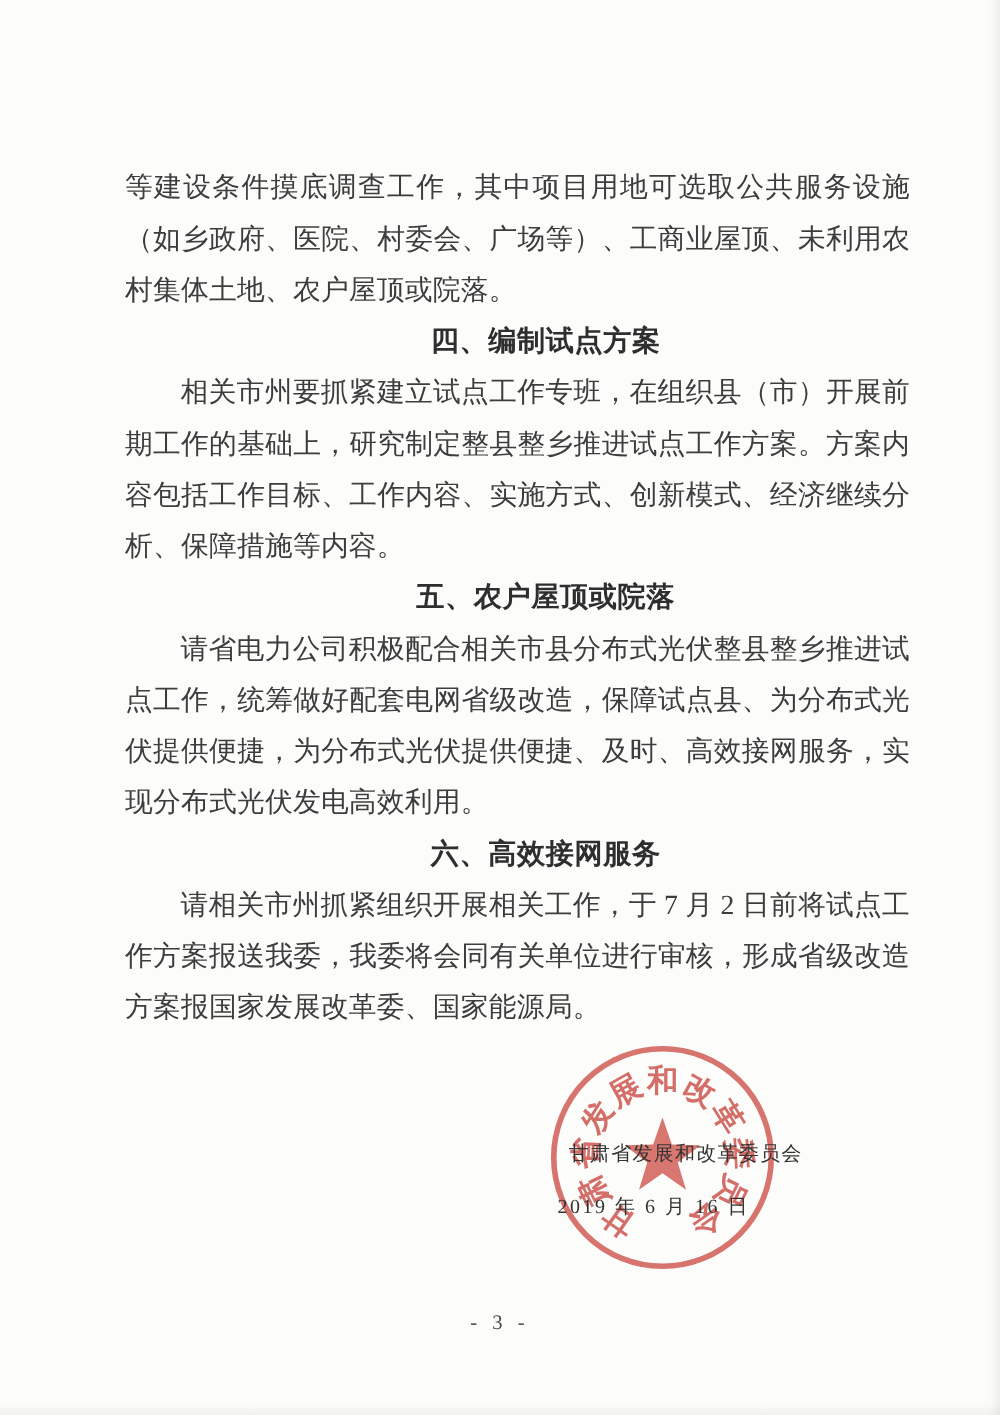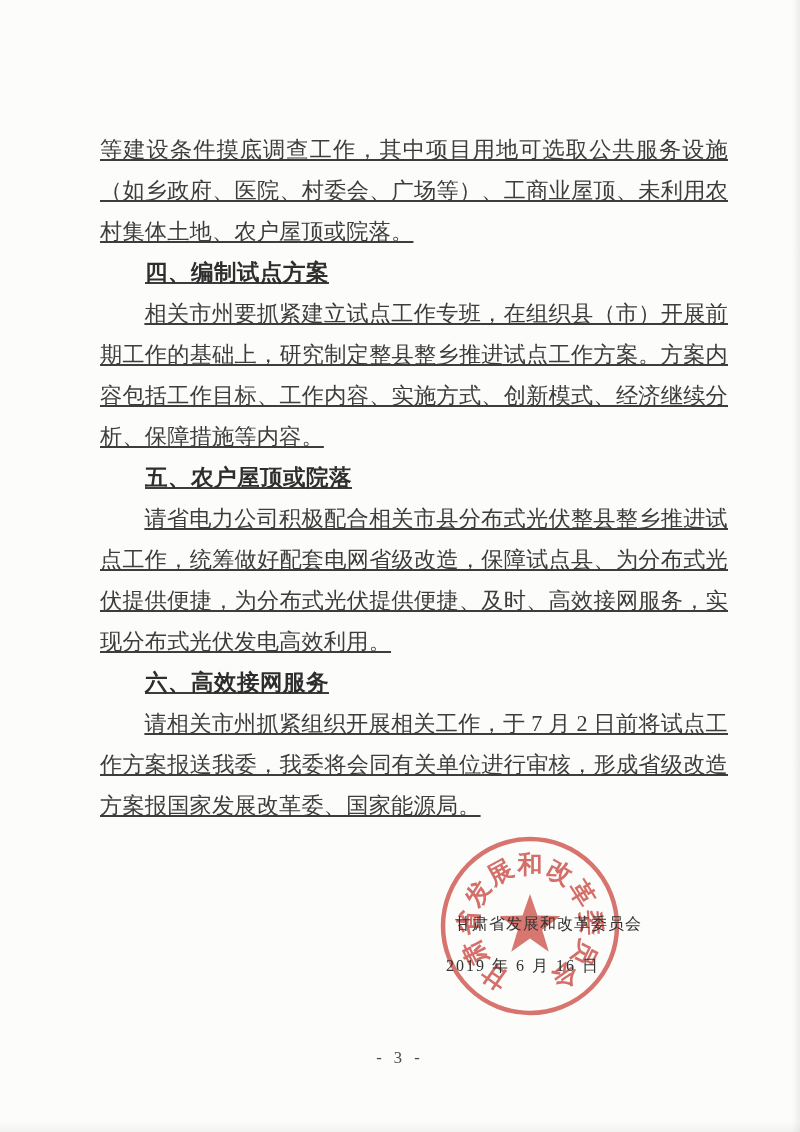--- a/index.html
+++ b/index.html
@@ -28,38 +28,38 @@
     position: absolute;
     left: 0; bottom: 0;
     width: 100%; height: 10px;
     background: linear-gradient(to top, rgba(120,120,120,0.08), rgba(120,120,120,0));
     pointer-events: none;
   }
   .content {
     position: relative;
     z-index: 2;
     padding: 129px 72px 0 100px;
-    text-decoration: underline;
   }
   .para {
     font-size: 22.2px;
     line-height: 41px;
     text-align: justify;
     letter-spacing: 0.2px;
     color: #3d3d3d;
   }
   .para.indent { text-indent: 2em; }
   .heading {
     font-family: "Liberation Sans", "DejaVu Sans", sans-serif;
     font-weight: 700;
     font-size: 22.5px;
     line-height: 41px;
     text-indent: 2em;
     color: #2e2e2e;
     letter-spacing: 0.5px;
+    text-align: center;
   }
   .signature-block {
     position: absolute;
     top: 903px;
     right: 158px;
     z-index: 3;
     text-align: right;
     font-size: 16px;
     line-height: 42px;
     color: #333333;

